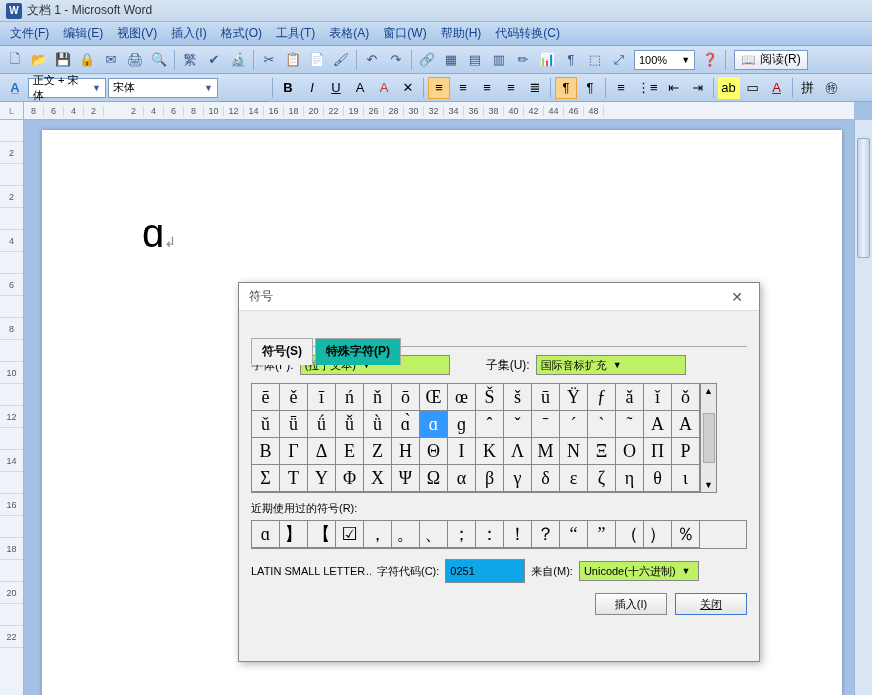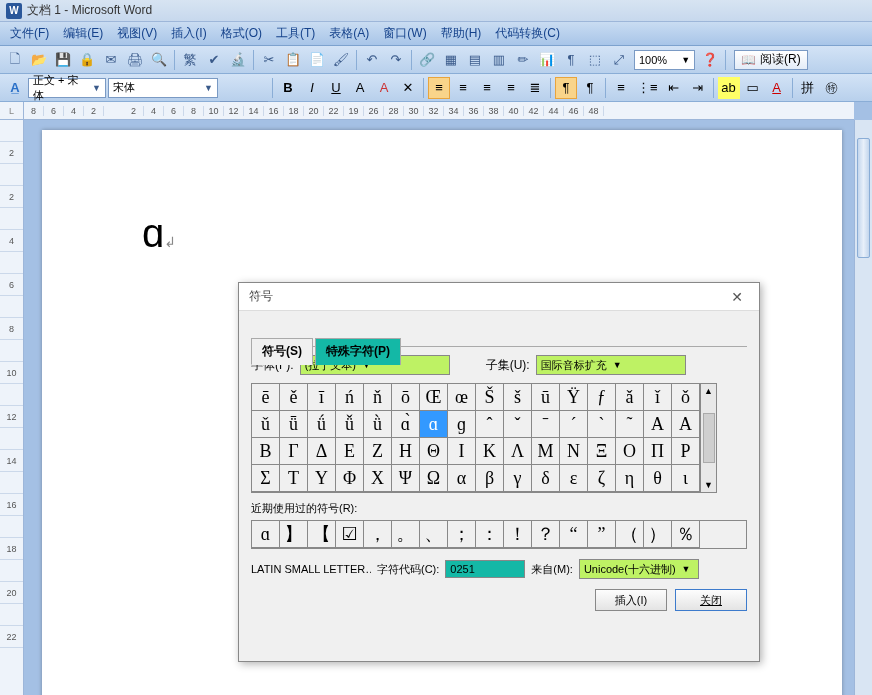--- a/index.html
+++ b/index.html
@@ -56,21 +56,21 @@
 .cell { width: 29px; height: 28px; border: 1px solid #888; margin: -1px 0 0 -1px; display: flex; align-items: center; justify-content: center; font-family: "Times New Roman", serif; font-size: 18px; cursor: default; }
 .cell.selected { background: #3399ff; color: #fff; }
 .grid-scroll { width: 16px; border: 1px solid #888; border-left: none; background: #e8e8e8; display:flex; flex-direction:column; justify-content:space-between; align-items:center; padding:2px 0; font-size:9px;}
 .grid-scroll .gthumb { background:#cfcfcf; border:1px solid #aaa; height:50px; width:12px; }
 
 .recent-label { margin-top: 8px; font-size: 11px; }
 .recentgrid { margin-top: 4px; display: flex; border: 1px solid #888; }
 .recentgrid .cell { width: 29px; height: 28px; }
 
 .info-row { margin-top: 10px; display: flex; align-items: center; gap: 6px; font-size: 11px; }
-.codebox { width: 80px; height: 18px; border: 1px solid #888; background: #14b8a6; padding: 0 4px; display: flex; align-items: center; }
+.codebox { width: 80px; height: 24px; border: 1px solid #888; background: #0ea5e9; padding: 0 4px; display: flex; align-items: center; }
 .btn { height: 22px; padding: 0 10px; background: linear-gradient(#fdfdfd,#e4e4e4); border: 1px solid #888; display: flex; align-items: center; font-size: 11px; }
 .btn.primary { border: 1px solid #3d7bcc; text-decoration: underline; }
 .dlg-footer { display: flex; justify-content: flex-end; gap: 8px; margin-top: 10px; padding-right: 0; }
 </style>
 </head>
 <body>
 
 <div class="titlebar">
   <div class="word-icon">W</div>
   <div class="title">文档 1 - Microsoft Word</div>

